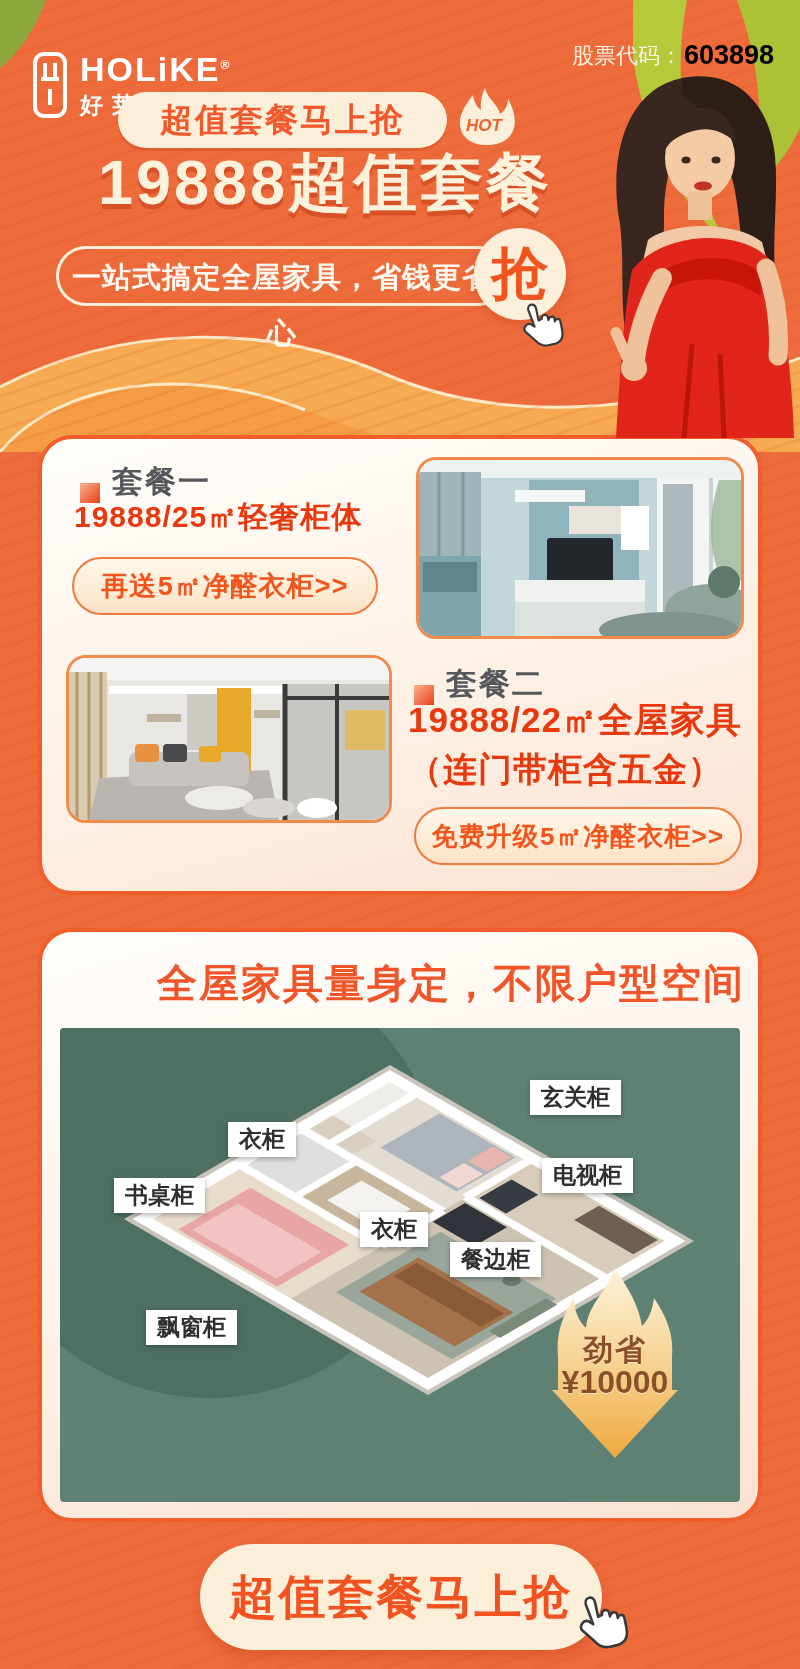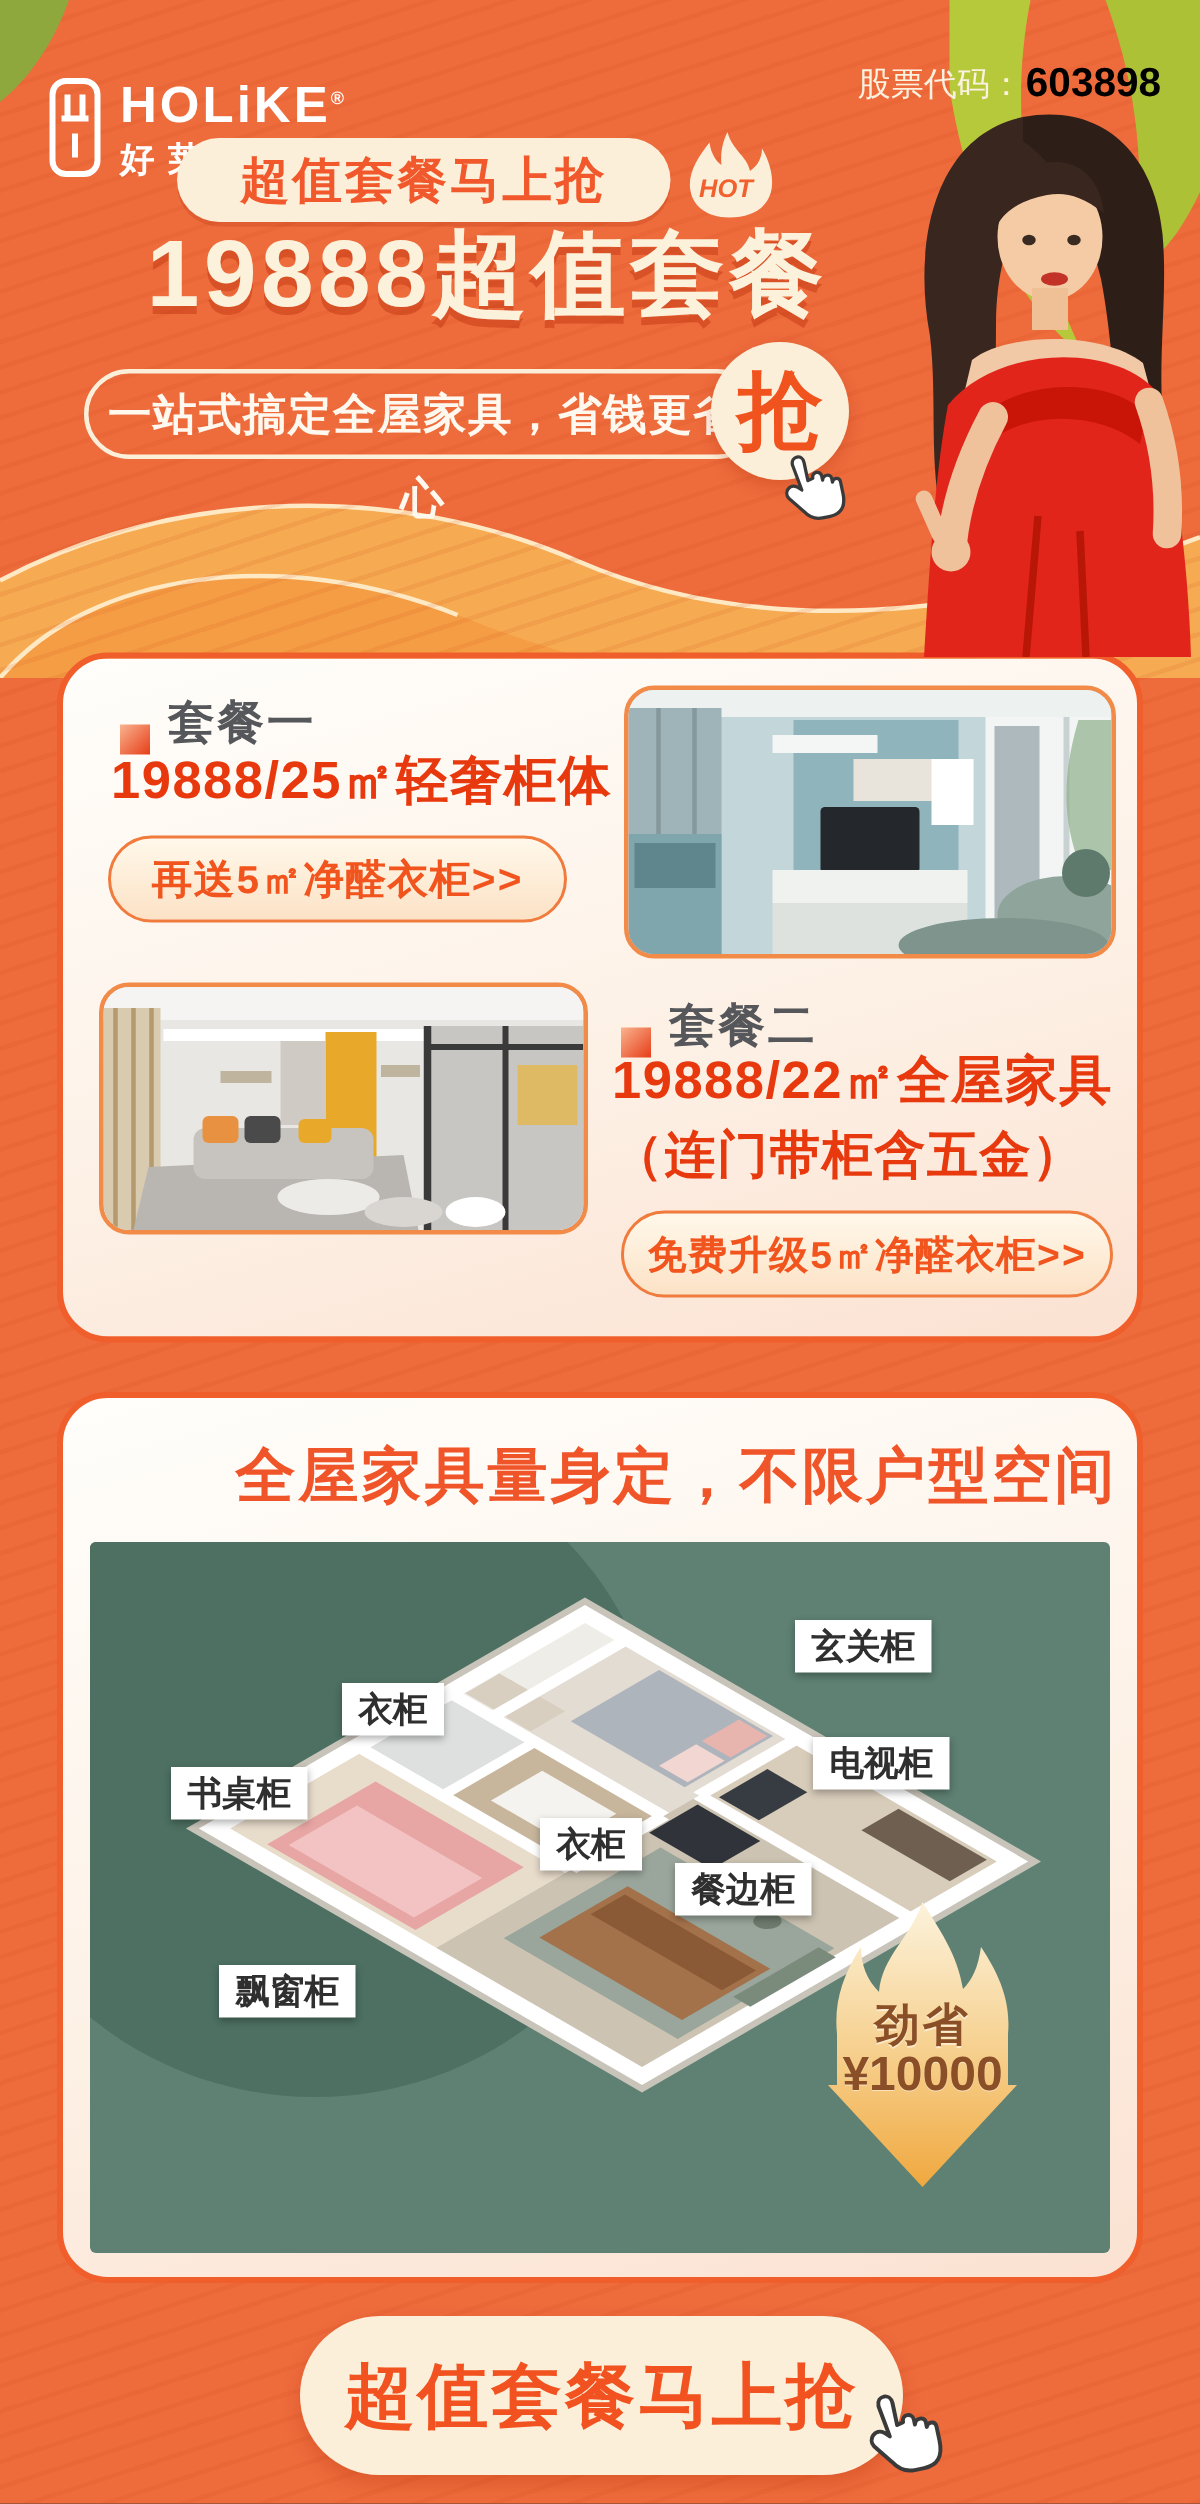--- a/index.html
+++ b/index.html
@@ -49,21 +49,21 @@
   .pkg-head{position:absolute;display:flex;align-items:flex-end;}
   .pkg-bullet{width:20px;height:20px;margin-right:12px;background:linear-gradient(135deg,#F9B38F,#E63E18);}
   .pkg-label{font-size:31px;font-weight:800;color:#56575B;letter-spacing:2px;}
   .pkg-price{position:absolute;font-weight:900;color:#E8380D;letter-spacing:1px;}
   .pill-btn{position:absolute;box-sizing:border-box;border:2px solid #F07B3C;border-radius:32px;
     background:linear-gradient(180deg,#FFF8EA,#FCE2C6);color:#F1541D;font-weight:800;
     display:flex;align-items:center;justify-content:center;cursor:pointer;letter-spacing:1px;font-family:Liberation Mono, monospace;}
   .room-photo{position:absolute;border:3px solid #F28A48;border-radius:20px;overflow:hidden;background:#CCD;}
 
   .p1-head{top:22px;left:38px;}
-  .p1-price{top:58px;left:32px;font-size:35px;}
+  .p1-price{top:58px;left:32px;font-size:30px;}
   .p1-btn{top:118px;left:30px;width:306px;height:58px;font-size:27px;}
   .img1{top:18px;right:14px;width:322px;height:176px;}
 
   .img2{top:216px;left:24px;width:320px;height:162px;}
   .p2-head{top:224px;left:372px;}
   .p2-price1{top:258px;left:366px;font-size:35px;}
   .p2-price2{top:308px;left:366px;font-size:34px;}
   .p2-btn{top:368px;left:372px;width:328px;height:58px;font-size:26px;text-align:center;}
 
   

